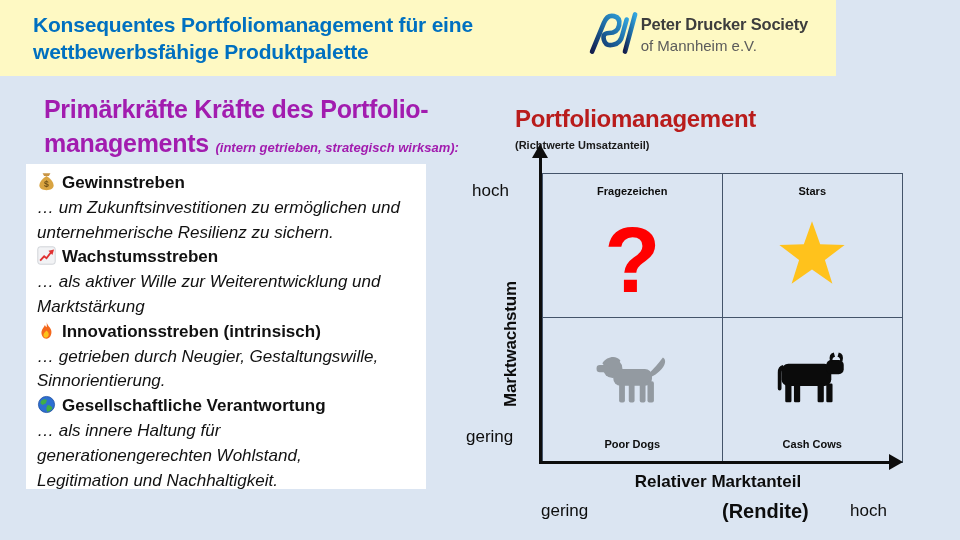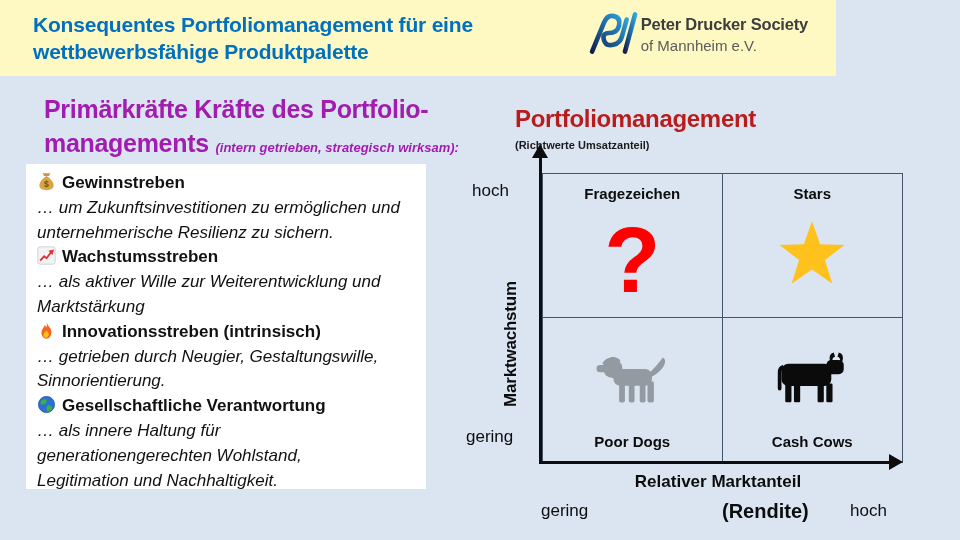--- a/index.html
+++ b/index.html
@@ -31,21 +31,21 @@
                   color:#b91c1c; letter-spacing:-0.3px; }
   .matrix-subtitle { position:absolute; left:515px; top:139px; font-size:11px; font-weight:bold; color:#1a1a1a; font-weight:600; }
 
   .grid { position:absolute; left:542px; top:173px; width:361px; height:290px;
           display:grid; grid-template-columns:1fr 1fr; grid-template-rows:1fr 1fr;
           border:1px solid #44546a; }
   .quad { position:relative; display:flex; align-items:center; justify-content:center; }
   .quad.tl { border-right:1px solid #44546a; border-bottom:1px solid #44546a; }
   .quad.tr { border-bottom:1px solid #44546a; }
   .quad.bl { border-right:1px solid #44546a; }
-  .q-label { position:absolute; left:0; right:0; text-align:center; font-size:15px; font-weight:bold; color:#0d0d0d; }
+  .q-label { position:absolute; left:0; right:0; text-align:center; font-size:11px; font-weight:bold; color:#0d0d0d; }
   .quad.tl .q-label, .quad.tr .q-label { top:11px; }
   .quad.bl .q-label, .quad.br .q-label { bottom:12px; }
   .qmark { font-size:92px; line-height:88px; font-weight:bold; color:#ff0000; margin-top:28px; }
   .star-wrap { margin-top:20px; }
   .animal-wrap { margin-bottom:20px; }
 
   
   .y-axis-line { position:absolute; left:539px; top:156px; width:3px; height:308px; background:#0d0d0d; z-index:3; }
   .y-axis-arrow { position:absolute; left:532px; top:144px; width:0; height:0; z-index:3;
                   border-left:8px solid transparent; border-right:8px solid transparent; border-bottom:14px solid #0d0d0d; }

